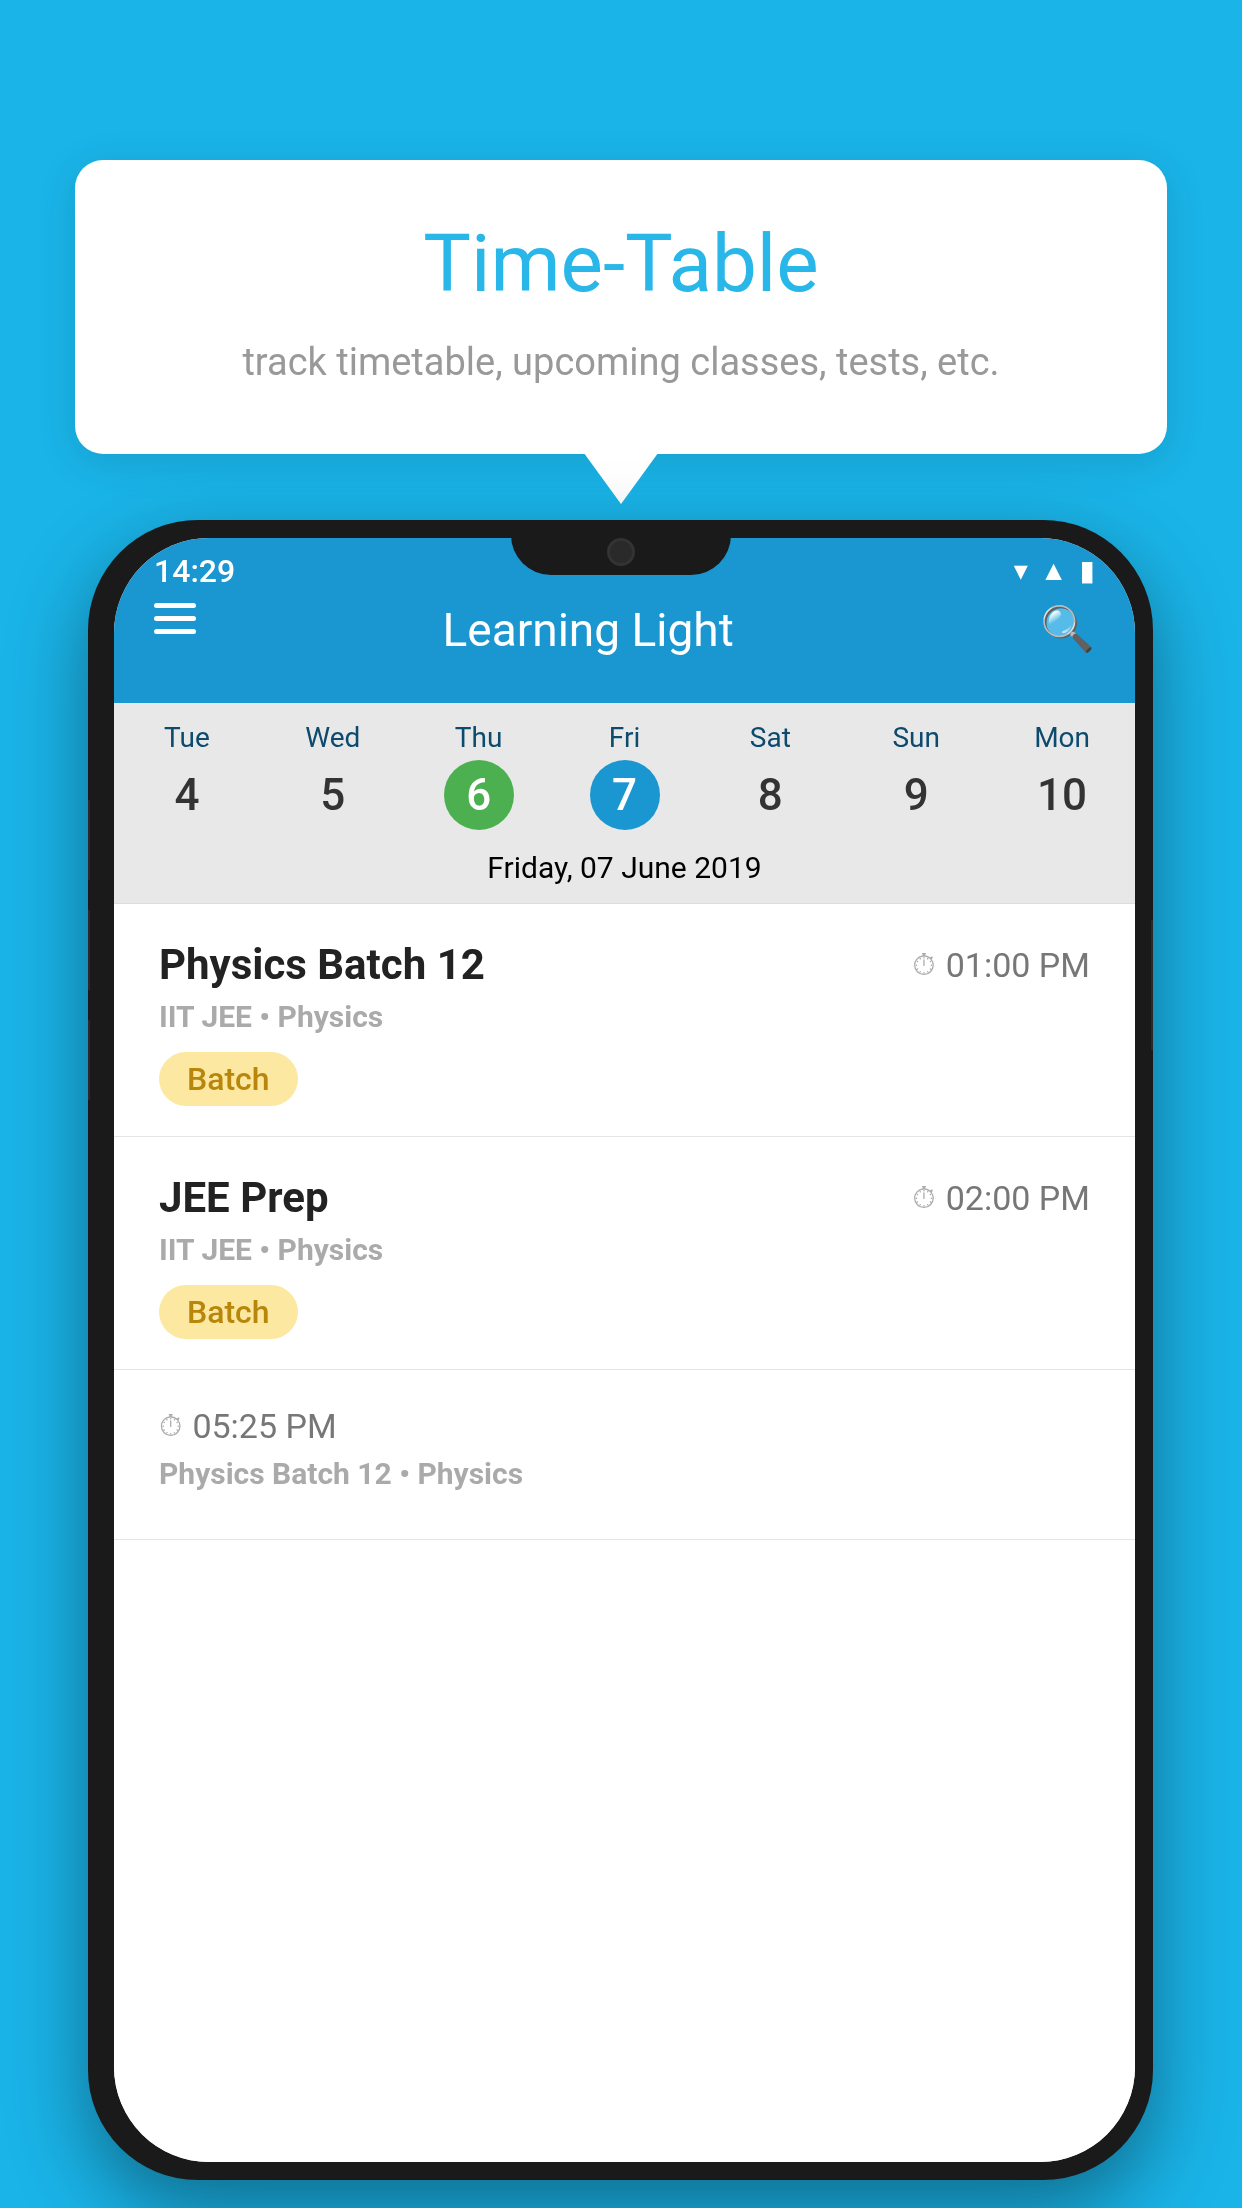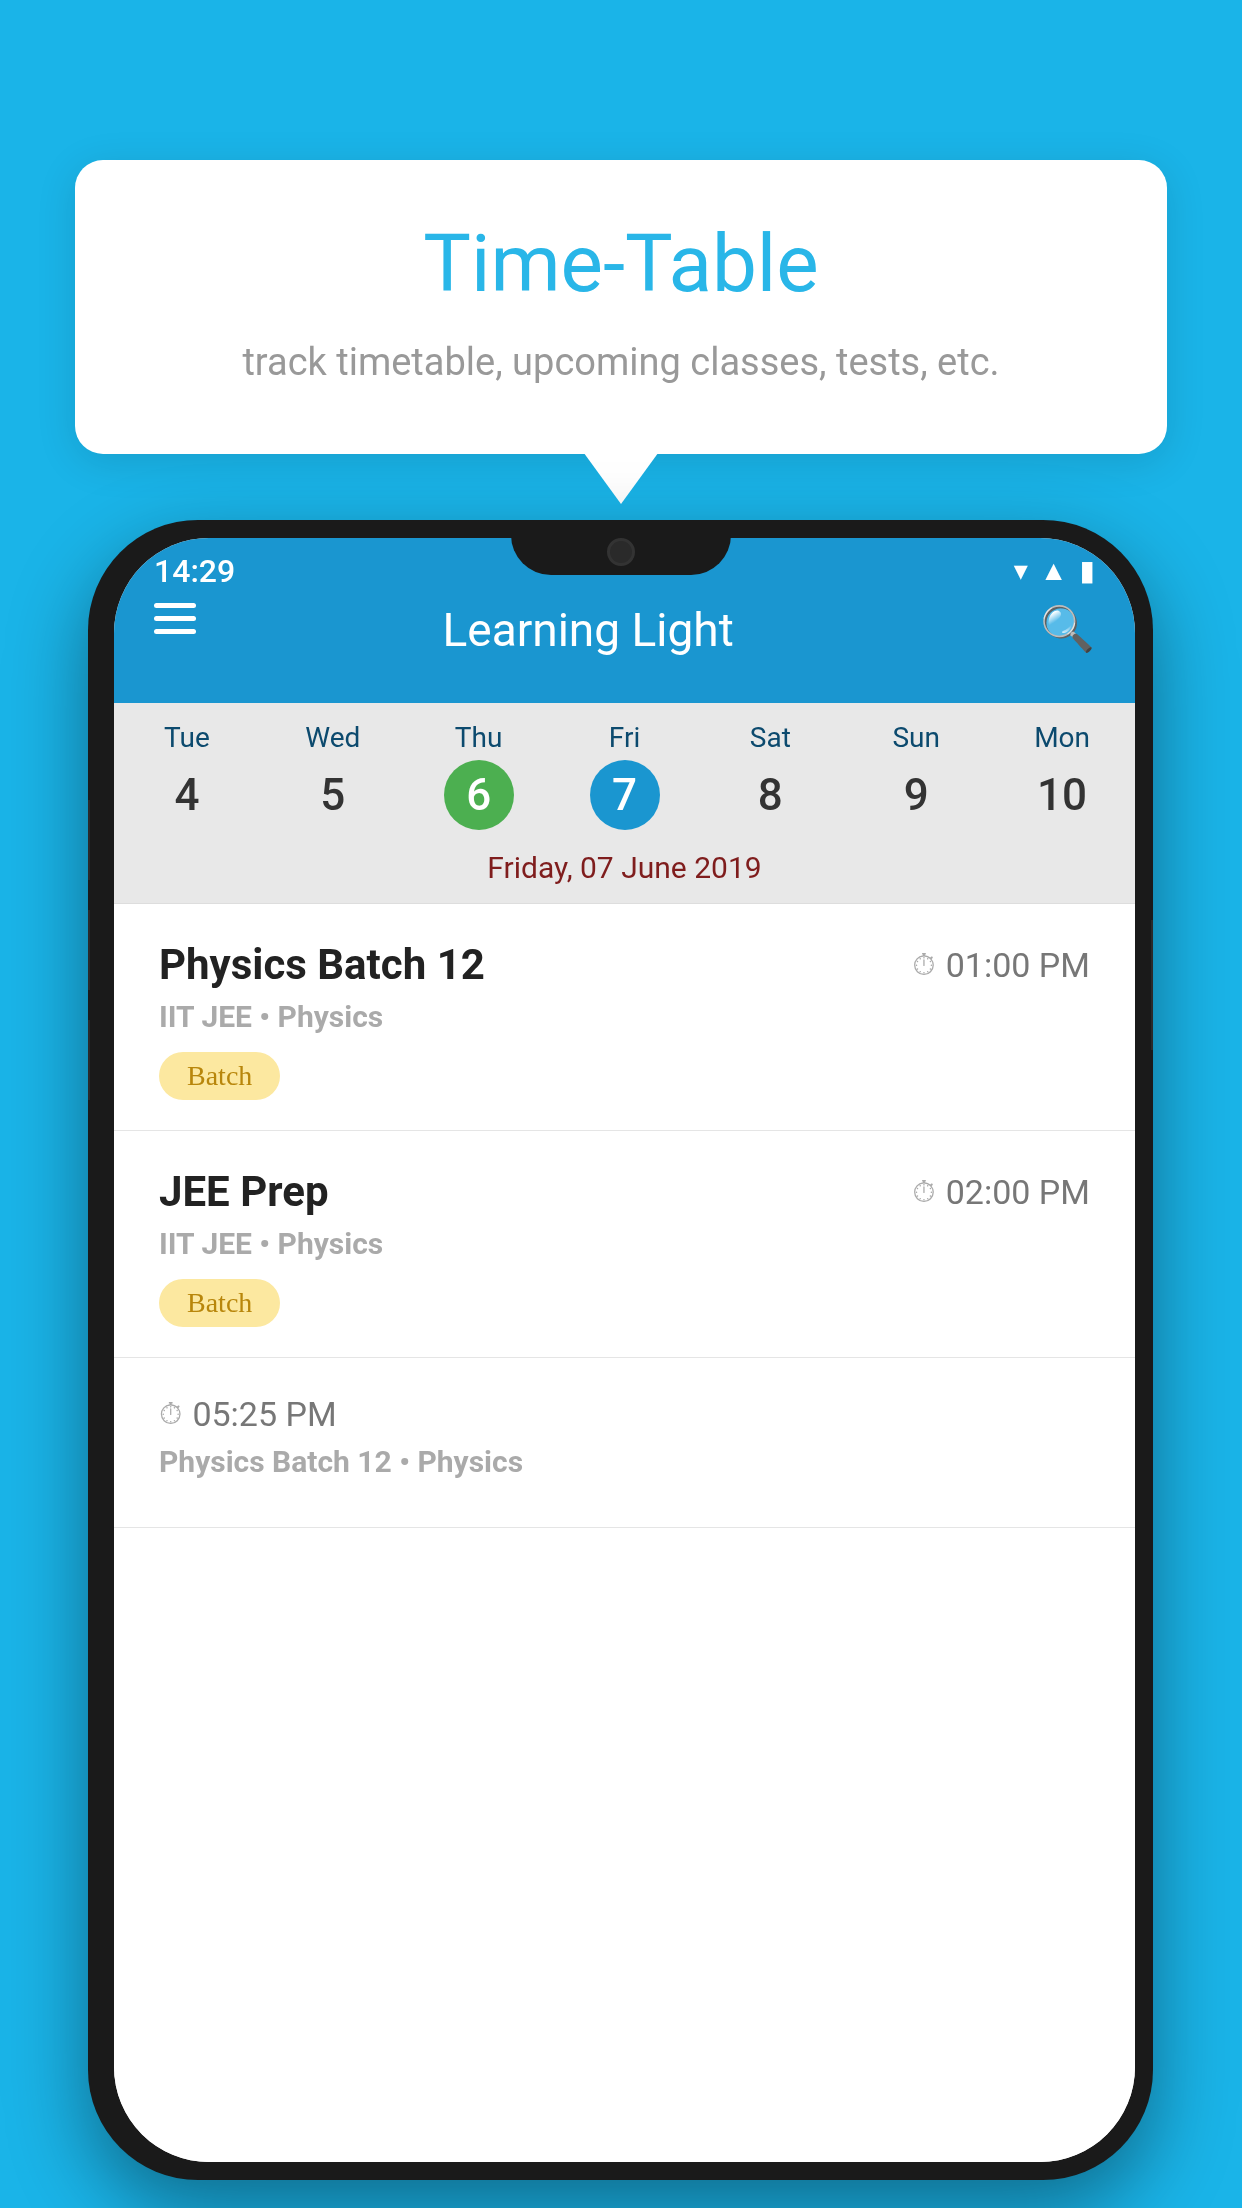--- a/index.html
+++ b/index.html
@@ -214,21 +214,21 @@
       background: #1a96d0;
       color: white;
     }
 
     
     .date-label {
       background: #e8e8e8;
       text-align: center;
       padding: 10px 0 18px;
       font-size: 30px;
-      color: #7f1d1d;
+      color: #000000;
       border-bottom: 1px solid #ddd;
     }
 
     
     .schedule-list {
       background: white;
       flex: 1;
       overflow: hidden;
     }
 
@@ -270,23 +270,22 @@
       margin-bottom: 18px;
       font-weight: bold;
     }
 
     .badge {
       display: inline-block;
       background: #fce8a0;
       color: #b8860b;
       border-radius: 30px;
       padding: 8px 28px;
-      font-size: 28px;
+      font-size: 32px;
       font-weight: 500;
-      font-family: Liberation Serif, serif;
     }
 
     
     .phone-side-btn-left {
       position: absolute;
       left: -8px;
       top: 280px;
       width: 10px;
       height: 80px;
       background: #2a2a2a;

